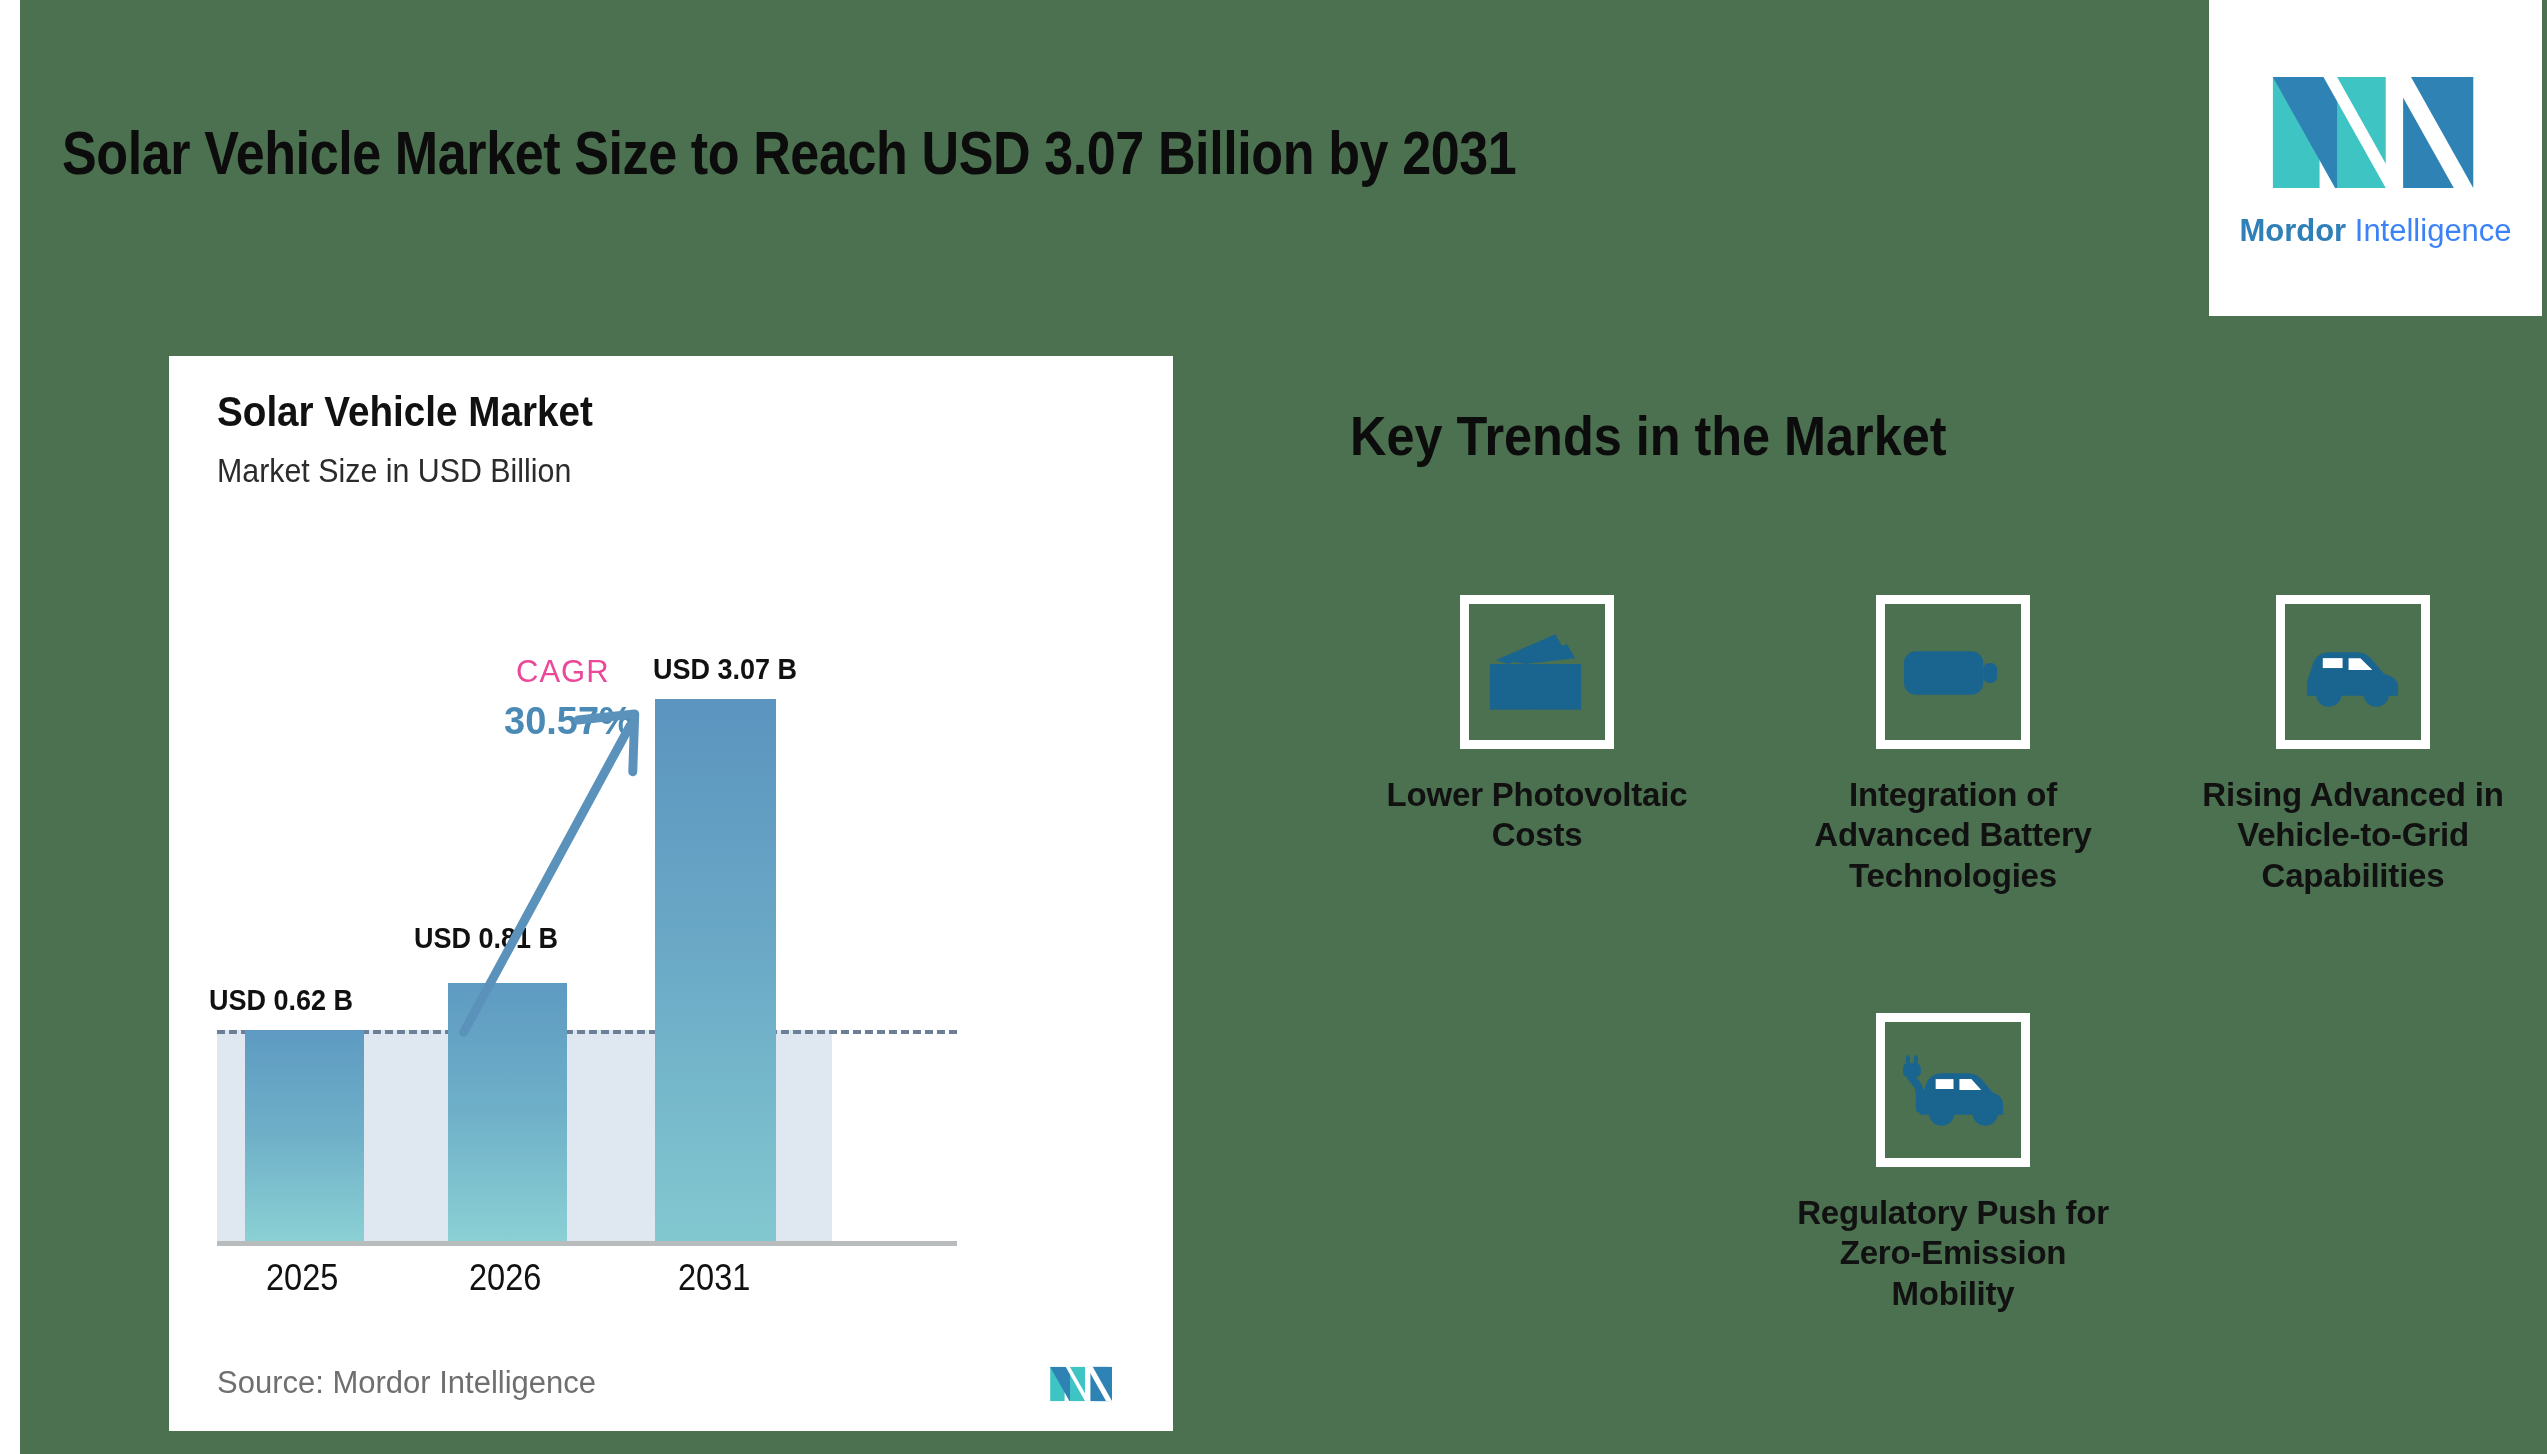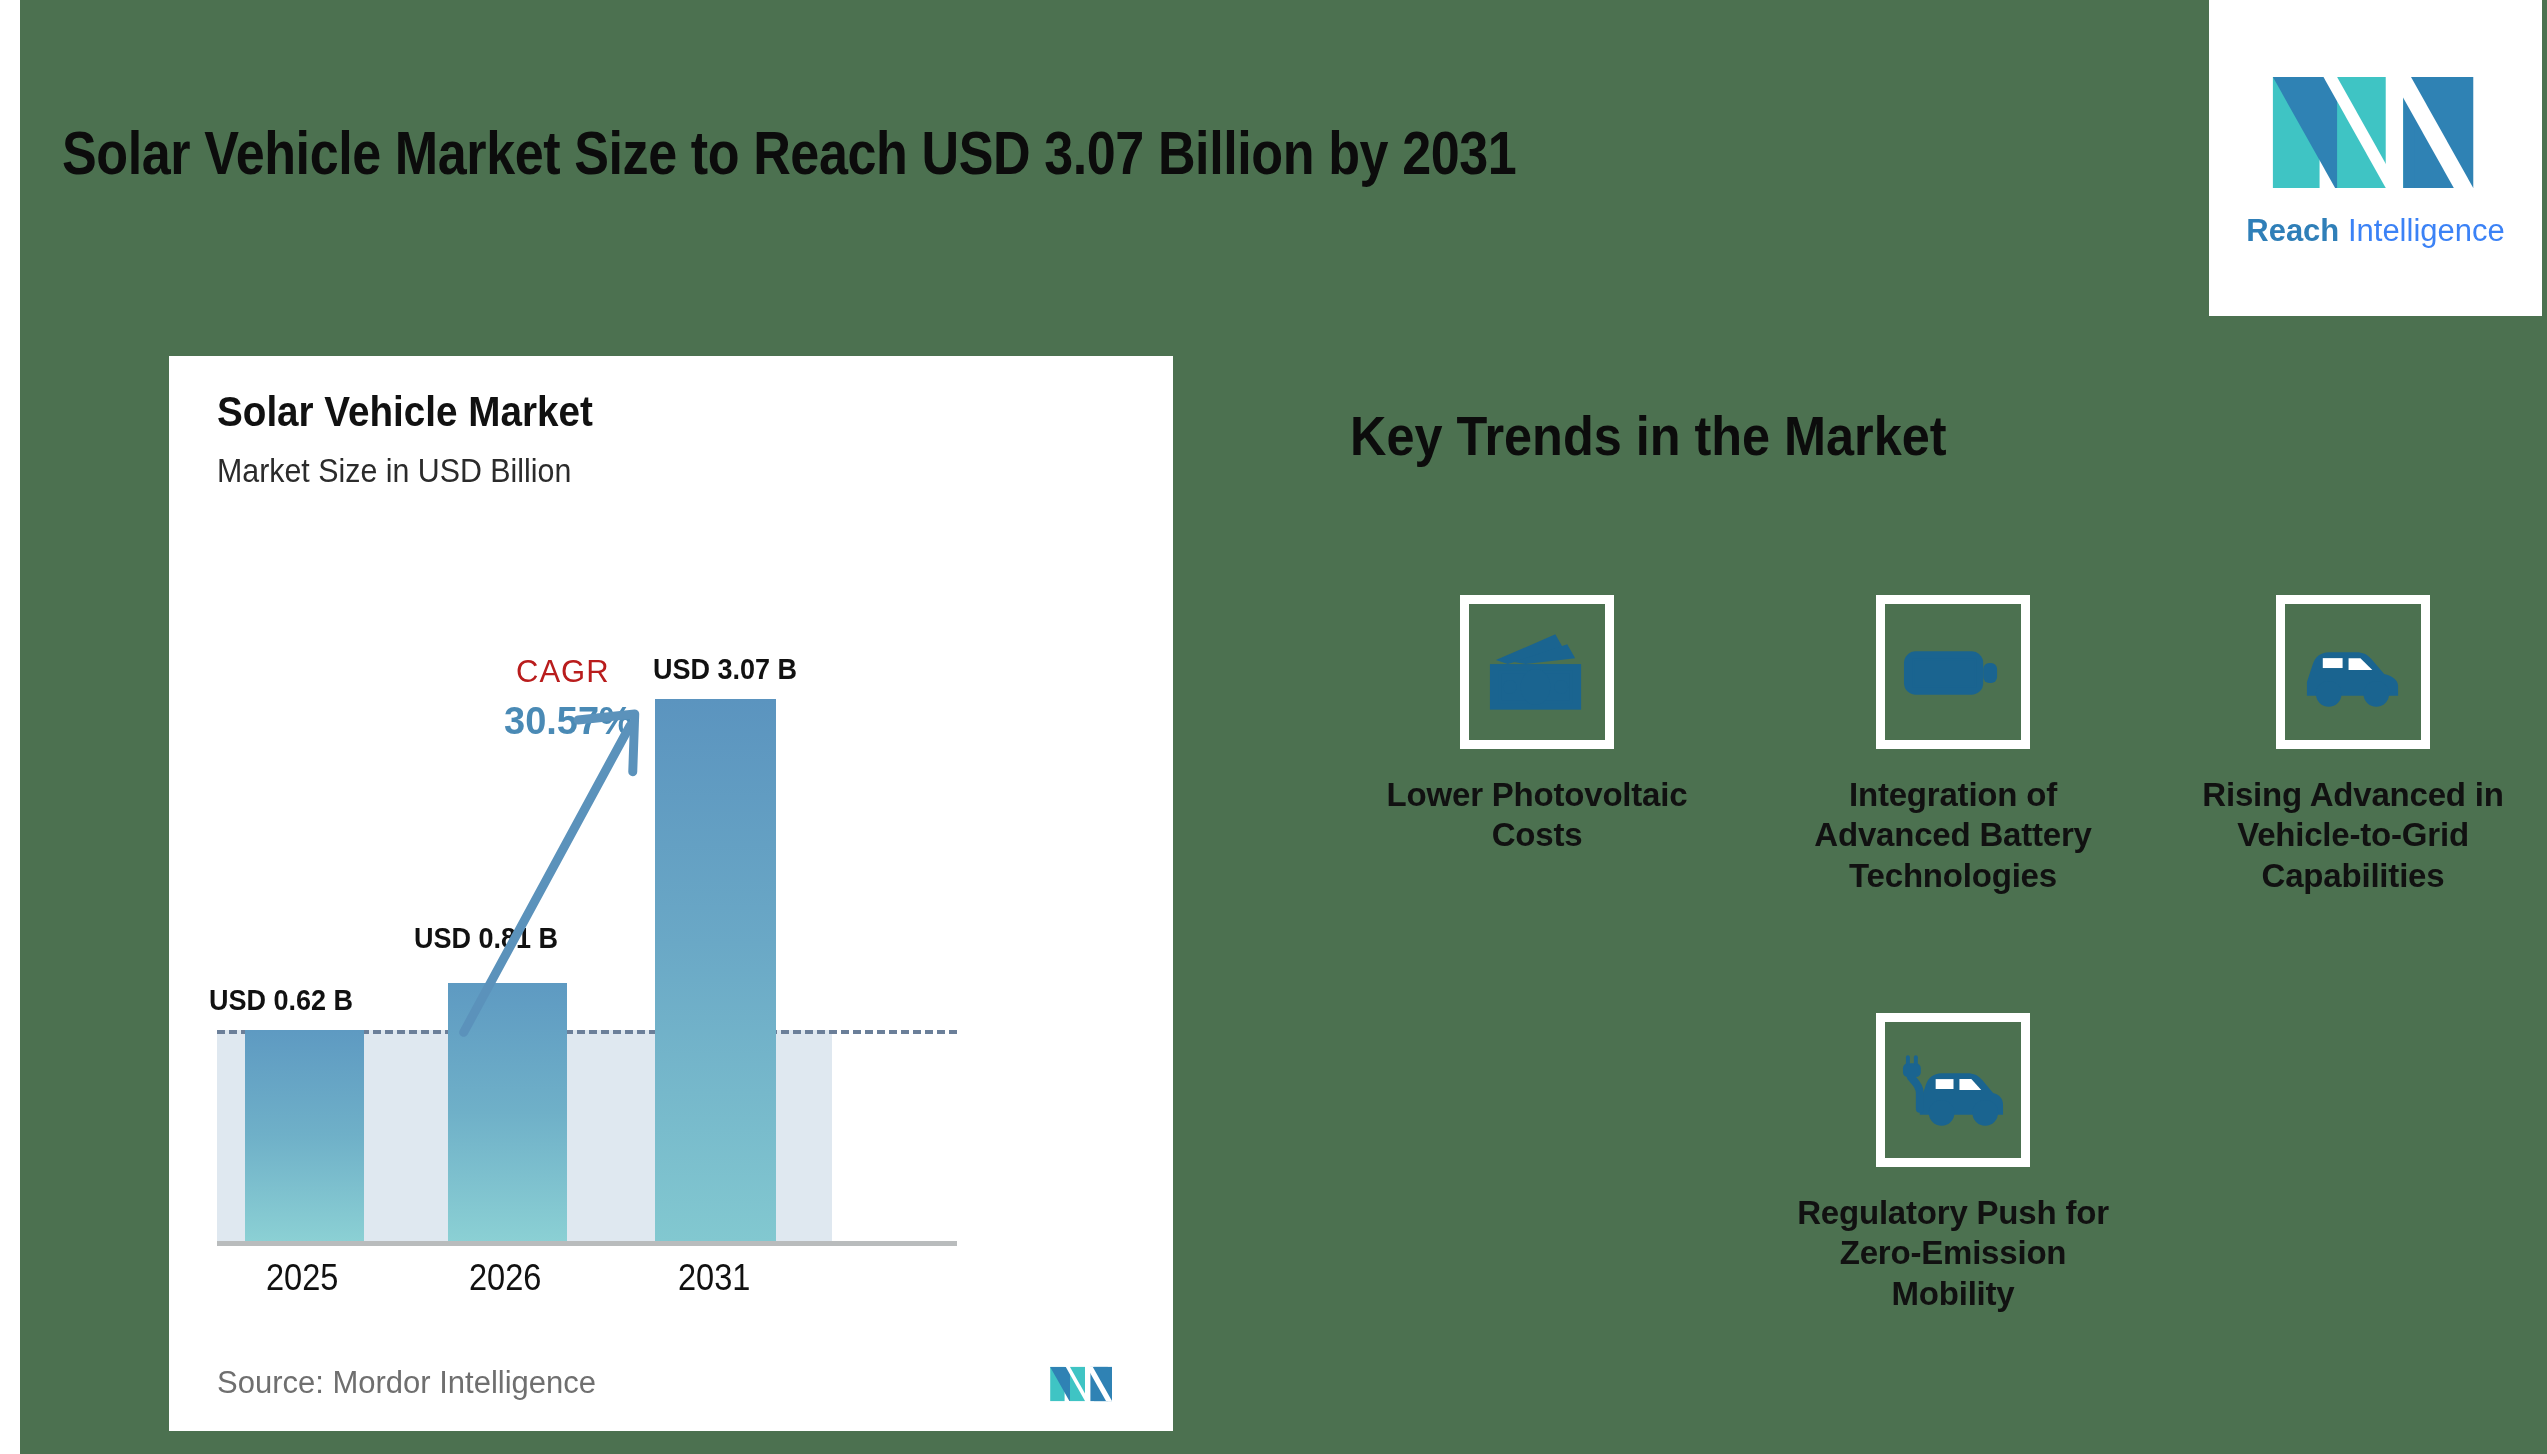--- a/index.html
+++ b/index.html
@@ -135,21 +135,21 @@
   .tick-label {
     position: absolute;
     font-size: 37px;
     color: #111;
     white-space: nowrap;
     transform: scaleX(0.88);
   }
   .cagr-word {
     position: absolute;
     font-size: 31px;
-    color: #b91c1c;
+    color: #ec4899;
     letter-spacing: 1px;
     white-space: nowrap;
   }
   .cagr-value {
     position: absolute;
     font-size: 38px;
     font-weight: bold;
     color: #4a8ab5;
     white-space: nowrap;
   }
@@ -226,21 +226,21 @@
       <polygon points="4,8 52,8 52,122 4,122" fill="#3fc4c4"></polygon>
       <polygon points="4,8 62,8 126,122 68,122" fill="#2f82b4"></polygon>
       <polygon points="70,8 120,8 120,122 70,122" fill="#3fc4c4"></polygon>
       <polygon points="138,8 186,8 186,122 138,122" fill="#3fc4c4"></polygon>
       <polygon points="138,8 196,8 196,122 138,122" fill="#2f82b4"></polygon>
       <polygon points="150,8 210,8 210,122 150,122" fill="#2f82b4"></polygon>
       <polygon points="128,14 166,14 166,122 128,122" fill="#ffffff" opacity="0"></polygon>
       <polygon points="126,8 146,8 210,122 190,122" fill="#ffffff"></polygon>
       <polygon points="56,8 70,8 134,122 120,122" fill="#ffffff"></polygon>
     </svg>
-    <div class="brand-text"><b>Reach</b><span> Intelligence</span></div>
+    <div class="brand-text"><b>Mordor</b><span> Intelligence</span></div>
   </div>
 
   <div class="chart-card">
     <div class="chart-title">Solar Vehicle Market</div>
     <div class="chart-subtitle">Market Size in USD Billion</div>
 
     <div class="plot">
 
       <div class="ghost" style="left:0px;  top:515px; width:205px; height:211px;"></div>
       <div class="ghost" style="left:205px;top:515px; width:205px; height:211px;"></div>

